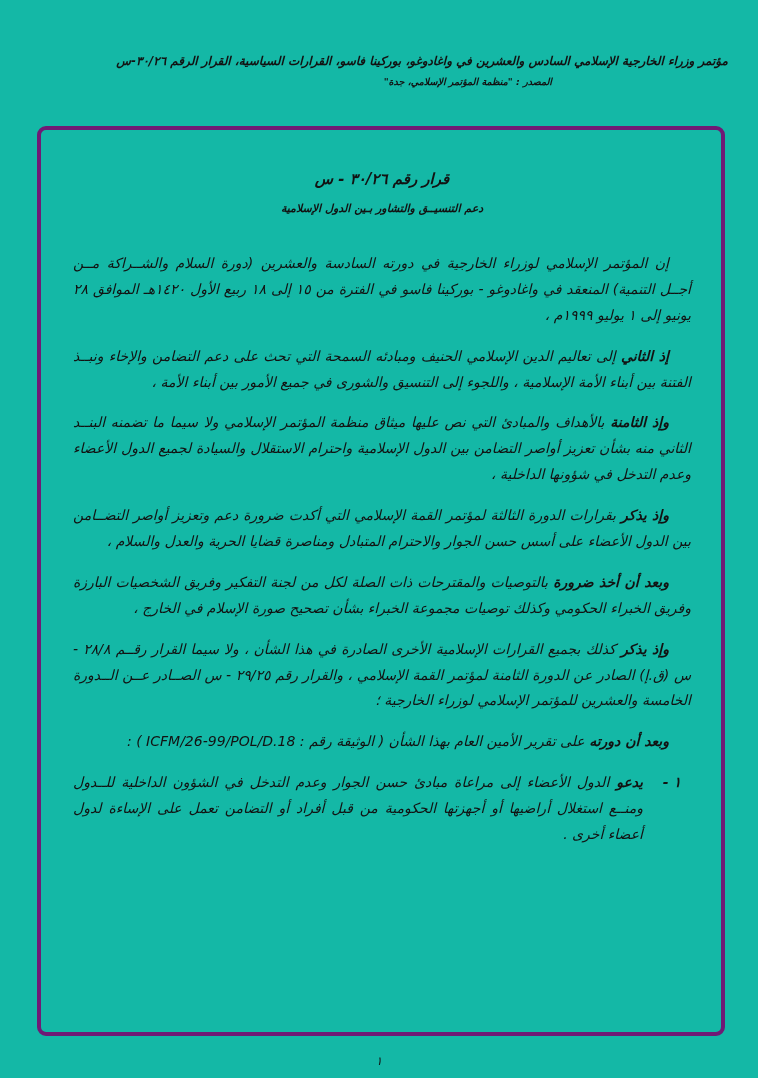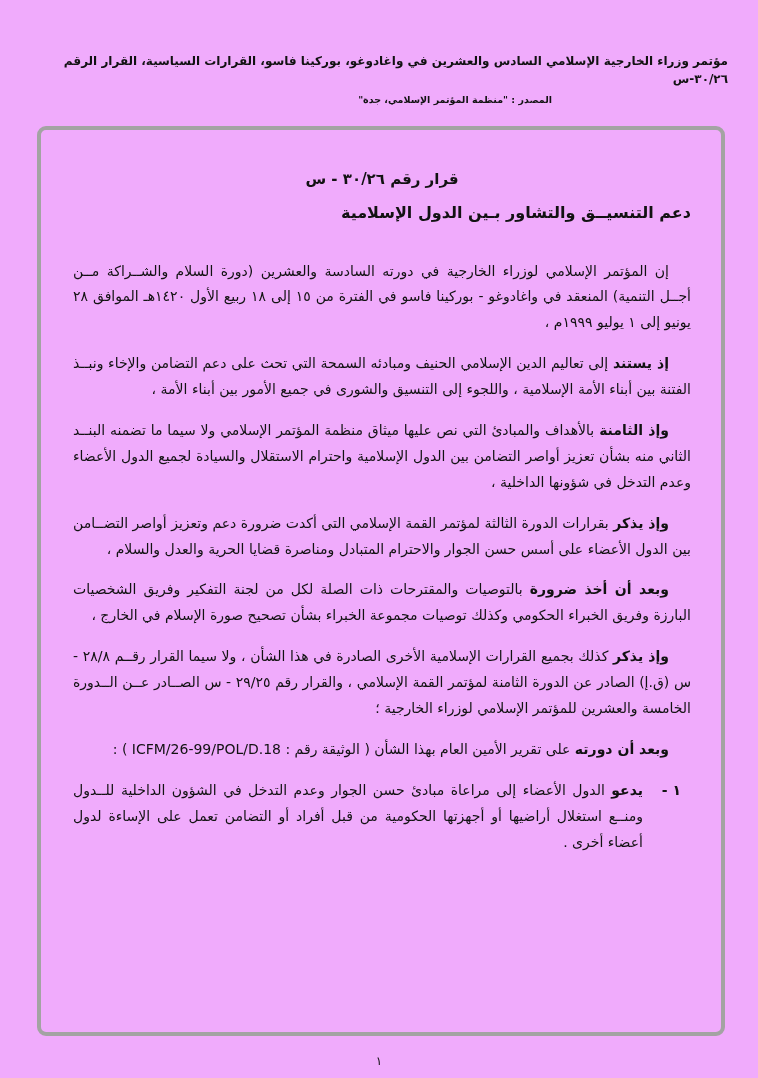--- a/index.html
+++ b/index.html
@@ -4,25 +4,26 @@
 <style>
   html, body {
     margin: 0;
     padding: 0;
     background: #ffffff;
   }
   .page {
     position: relative;
     width: 758px;
     height: 1078px;
-    background: #f0abfc;
+    background: #14b8a6;
     font-family: "DejaVu Sans", sans-serif;
     color: #121212;
     overflow: hidden;
     direction: rtl;
+    font-style: italic;
   }
   .page-header {
     position: absolute;
     top: 52px;
     right: 30px;
     left: 30px;
     text-align: right;
   }
   .citation {
     font-weight: bold;
@@ -35,32 +36,32 @@
     margin-top: 6px;
     margin-right: 176px;
   }
   .frame {
     position: absolute;
     left: 37px;
     top: 126px;
     width: 688px;
     height: 910px;
     box-sizing: border-box;
-    border: 4px solid #a3a3a3;
+    border: 4px solid #701a75;
     border-radius: 9px;
     padding: 38px 30px 16px 32px;
   }
   .titles { text-align: center; }
   .title-line {
     font-weight: bold;
     font-size: 15px;
     line-height: 1.5;
     margin-bottom: 10px;
   }
-  .title-line.subject { font-size: 16px; text-align: right; }
+  .title-line.subject { font-size: 11px; }
   .bodytext {
     margin-top: 34px;
     font-size: 14px;
     line-height: 1.85;
   }
   p.para {
     margin: 0 0 15px 0;
     text-align: justify;
     text-indent: 22px;
   }
@@ -102,21 +103,21 @@
 
     <div class="titles">
       <div class="title-line">قرار رقم ٣٠/٢٦ - س</div>
       <div class="title-line subject">دعم التنسيــق والتشاور بـين الدول الإسلامية</div>
     </div>
 
     <div class="bodytext">
 
       <p class="para"><span class="lead"></span><span>إن المؤتمر الإسلامي لوزراء الخارجية في دورته السادسة والعشرين (دورة السلام والشــراكة مــن أجــل التنمية) المنعقد في واغادوغو - بوركينا فاسو في الفترة من ١٥ إلى ١٨ ربيع الأول ١٤٢٠هـ الموافق ٢٨ يونيو إلى ١ يوليو ١٩٩٩م ،</span></p>
 
-      <p class="para"><span class="lead">إذ يستند</span><span> إلى تعاليم الدين الإسلامي الحنيف ومبادئه السمحة التي تحث على دعم التضامن والإخاء ونبــذ الفتنة بين أبناء الأمة الإسلامية ، واللجوء إلى التنسيق والشورى في جميع الأمور بين أبناء الأمة ،</span></p>
+      <p class="para"><span class="lead">إذ الثاني</span><span> إلى تعاليم الدين الإسلامي الحنيف ومبادئه السمحة التي تحث على دعم التضامن والإخاء ونبــذ الفتنة بين أبناء الأمة الإسلامية ، واللجوء إلى التنسيق والشورى في جميع الأمور بين أبناء الأمة ،</span></p>
 
       <p class="para"><span class="lead">وإذ الثامنة</span><span> بالأهداف والمبادئ التي نص عليها ميثاق منظمة المؤتمر الإسلامي ولا سيما ما تضمنه البنــد الثاني منه بشأن تعزيز أواصر التضامن بين الدول الإسلامية واحترام الاستقلال والسيادة لجميع الدول الأعضاء وعدم التدخل في شؤونها الداخلية ،</span></p>
 
       <p class="para"><span class="lead">وإذ يذكر</span><span> بقرارات الدورة الثالثة لمؤتمر القمة الإسلامي التي أكدت ضرورة دعم وتعزيز أواصر التضــامن بين الدول الأعضاء على أسس حسن الجوار والاحترام المتبادل ومناصرة قضايا الحرية والعدل والسلام ،</span></p>
 
 
       <p class="para"><span class="lead">وبعد أن أخذ ضرورة</span><span> بالتوصيات والمقترحات ذات الصلة لكل من لجنة التفكير وفريق الشخصيات البارزة وفريق الخبراء الحكومي وكذلك توصيات مجموعة الخبراء بشأن تصحيح صورة الإسلام في الخارج ،</span></p>
 
       <p class="para"><span class="lead">وإذ يذكر</span><span> كذلك بجميع القرارات الإسلامية الأخرى الصادرة في هذا الشأن ، ولا سيما القرار رقــم ٢٨/٨ - س (ق.إ) الصادر عن الدورة الثامنة لمؤتمر القمة الإسلامي ، والقرار رقم ٢٩/٢٥ - س الصــادر عــن الــدورة الخامسة والعشرين للمؤتمر الإسلامي لوزراء الخارجية ؛</span></p>
 

